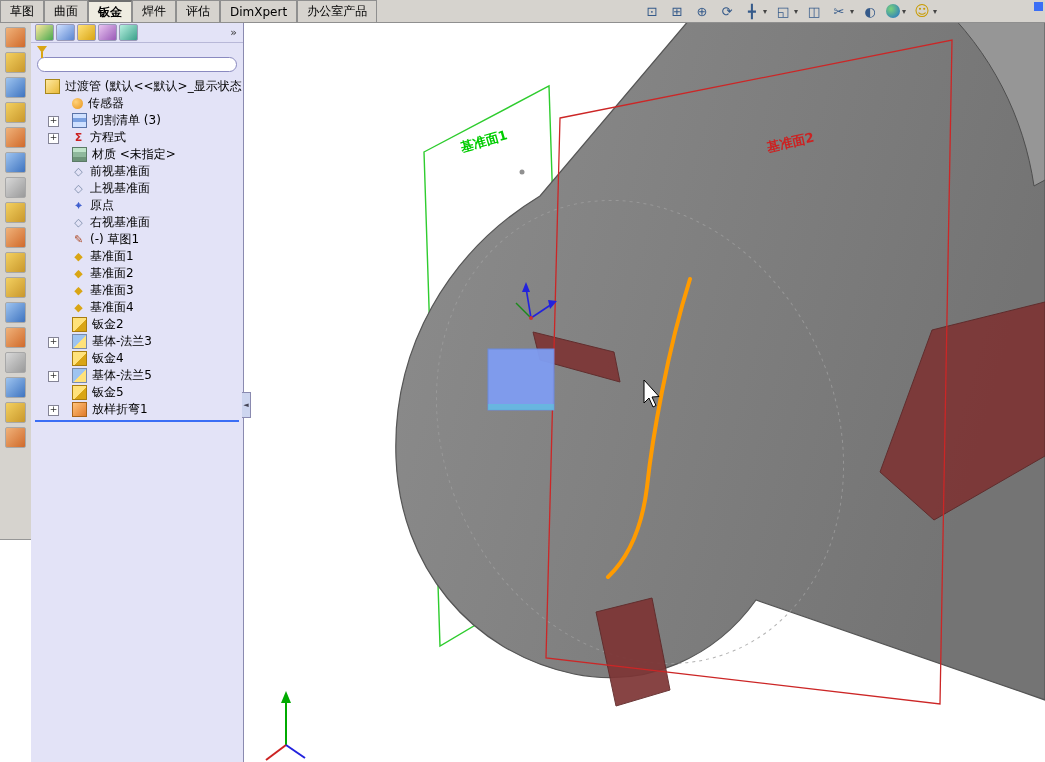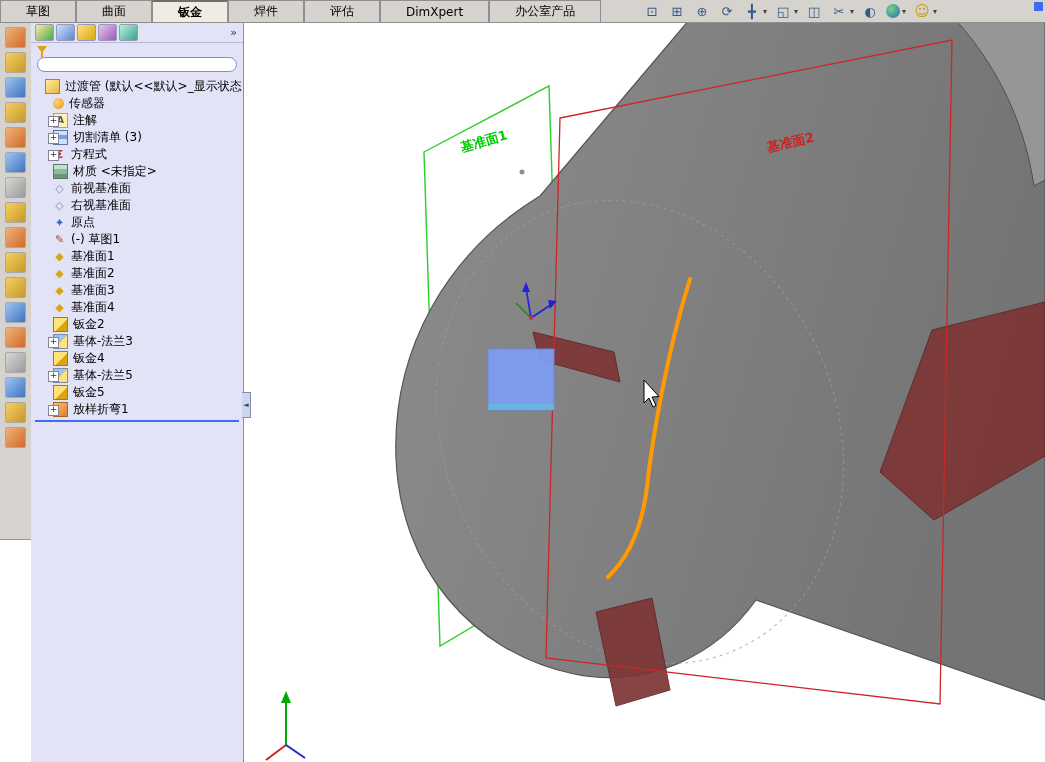--- a/index.html
+++ b/index.html
@@ -2,21 +2,21 @@
 <html><head>
 <meta charset="utf-8">
 <style>
   html,body{margin:0;padding:0}
   body{width:1045px;height:762px;overflow:hidden;position:relative;background:#fff;
        font-family:"DejaVu Sans","Liberation Sans",sans-serif;font-size:11px;color:#000}
 
   
   .topbar{position:absolute;top:0;left:0;right:0;height:22px;background:#d6d3ce;
           border-bottom:1px solid #8f8f8f;display:flex;align-items:stretch;z-index:6}
-  .tab{display:flex;align-items:center;padding:0 25px;font-size:12px;border:1px solid #8f8f8f;
+  .tab{display:flex;align-items:center;padding:0 9px;font-size:12px;border:1px solid #8f8f8f;
        border-bottom:none;background:#d6d3ce;white-space:nowrap;cursor:default}
   .tab.active{background:#efece1;font-weight:bold;border-top:2px solid #6f6f6f}
   .viewicons{margin-left:auto;margin-right:108px;display:flex;align-items:center;gap:7px}
   .vicon{width:18px;height:18px;display:flex;align-items:center;justify-content:center;
          font-size:13px;color:#355a8a}
   .vicon.globe{color:#1e8a3a;background:radial-gradient(circle at 35% 35%,#7ad27a,#1e6ecc);
                border-radius:50%;width:14px;height:14px;font-size:0}
   .vicon.smiley{color:#c89b00;font-size:15px}
   .varrow{font-size:8px;color:#444;margin-left:-5px}
   .corner-sq{position:absolute;right:2px;top:2px;width:9px;height:9px;background:#3b6ef5;z-index:7}
@@ -46,21 +46,21 @@
   .filterrow{height:13px;display:flex;align-items:center;padding-left:6px}
   .funnel{width:0;height:0;border-left:5px solid transparent;border-right:5px solid transparent;
           border-top:7px solid #d9a514;position:relative}
   .funnel::after{content:"";position:absolute;left:-1px;top:-1px;width:2px;height:6px;background:#d9a514}
   .searchrow{padding:1px 6px 3px 6px}
   .searchbox{height:13px;border-radius:8px;border:1px solid #8a8ac0;background:#fff;display:flex}
   .searchbox input{flex:1;border:none;outline:none;background:transparent;font-size:10px;
                    padding:0 8px;font-family:"DejaVu Sans",sans-serif}
 
   .rows{padding-top:2px}
-  .r{display:flex;align-items:center;height:17px;padding-left:22px;position:relative;white-space:nowrap;cursor:default}
+  .r{display:flex;align-items:center;height:17px;padding-left:41px;position:relative;white-space:nowrap;cursor:default}
   .r.root{padding-left:14px;height:18px}
   .plus{position:absolute;left:17px;top:4px;width:9px;height:9px;border:1px solid #848496;
         background:#fff;font-size:9px;line-height:7px;text-align:center;color:#333}
   .plus::before{content:"+"}
   .ticon{width:13px;height:13px;margin-right:5px;flex:0 0 auto;display:flex;align-items:center;
          justify-content:center;font-size:11px;line-height:13px}
   .gray .lbl{color:#8f8f8f}
   .lbl{font-size:12px}
   .sel-line{height:2px;background:#3b6ef5;margin:2px 4px 0 4px}
 
@@ -238,50 +238,49 @@
       <span class="ticon ic-part"></span>
       <span class="lbl">过渡管 (默认&lt;&lt;默认&gt;_显示状态</span>
     </div>
 
     <div class="r">
       <span class="ticon ic-sensor"></span>
       <span class="lbl">传感器</span>
     </div>
     <div class="r">
       <span class="plus"></span>
-      <span class="ticon ic-annot"></span>
-      <span class="lbl">注解</span>
-    </div>
-    <div class="r">
-      <span class="plus"></span>
       <span class="ticon ic-cutlist"></span>
       <span class="lbl">切割清单 (3)</span>
     </div>
     <div class="r">
       <span class="plus"></span>
       <span class="ticon ic-eq"></span>
       <span class="lbl">方程式</span>
     </div>
     <div class="r">
       <span class="ticon ic-material"></span>
       <span class="lbl">材质 &lt;未指定&gt;</span>
     </div>
     <div class="r">
       <span class="ticon ic-refplane"></span>
       <span class="lbl">前视基准面</span>
     </div>
     <div class="r">
       <span class="ticon ic-refplane"></span>
-      <span class="lbl">右视基准面</span>
+      <span class="lbl">上视基准面</span>
     </div>
     <div class="r">
       <span class="ticon ic-origin"></span>
       <span class="lbl">原点</span>
     </div>
     <div class="r">
+      <span class="ticon ic-refplane"></span>
+      <span class="lbl">右视基准面</span>
+    </div>
+    <div class="r">
       <span class="ticon ic-sketch"></span>
       <span class="lbl">(-) 草图1</span>
     </div>
     <div class="r">
       <span class="ticon ic-plane"></span>
       <span class="lbl">基准面1</span>
     </div>
     <div class="r">
       <span class="ticon ic-plane"></span>
       <span class="lbl">基准面2</span>

